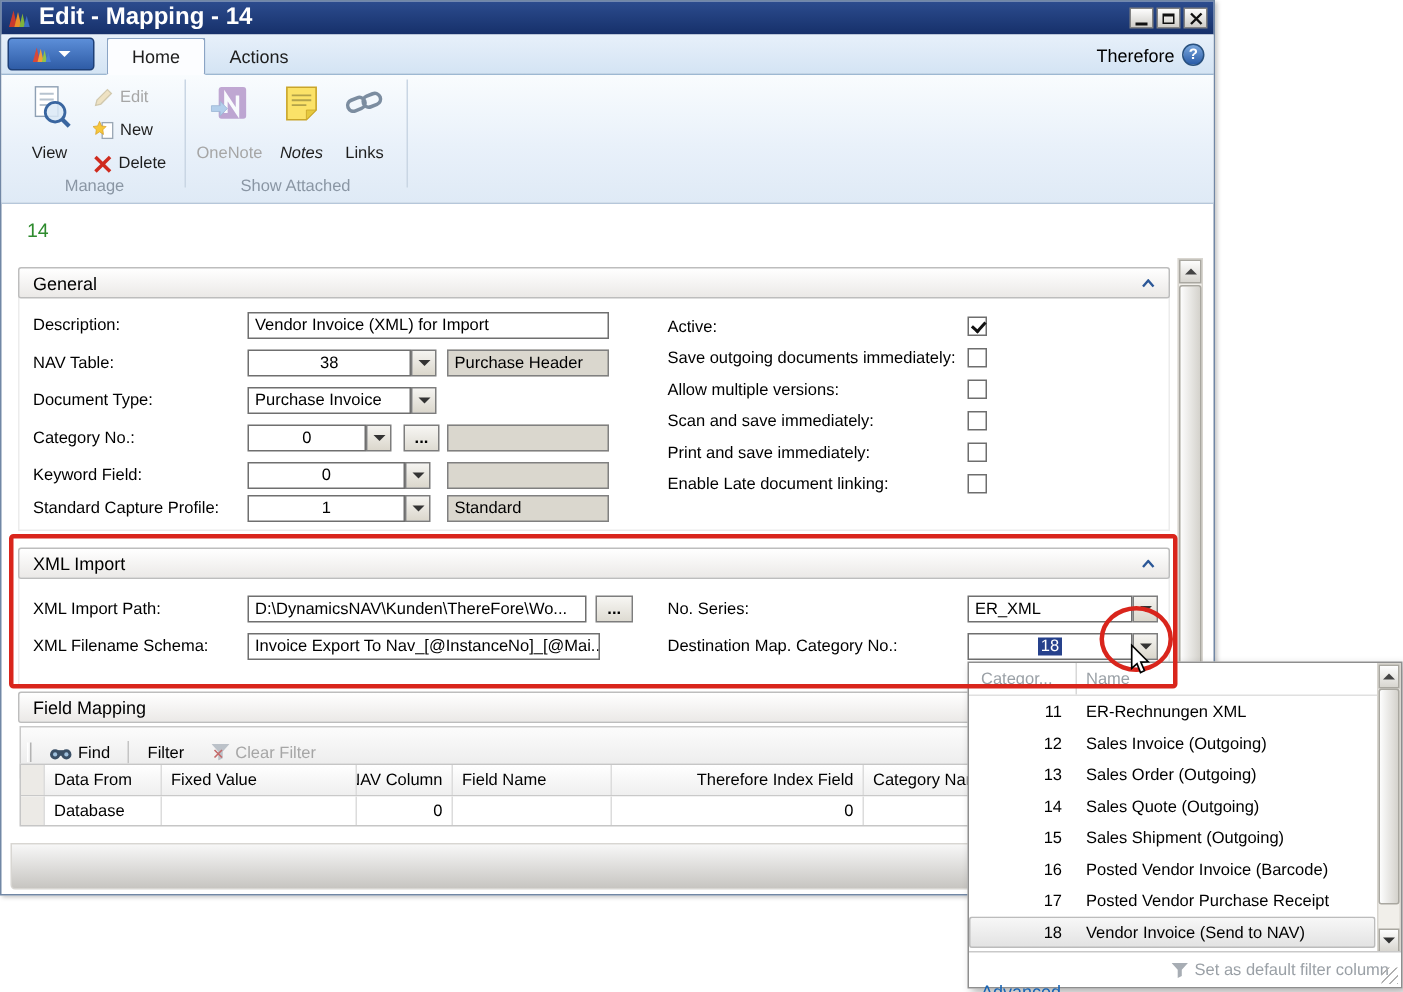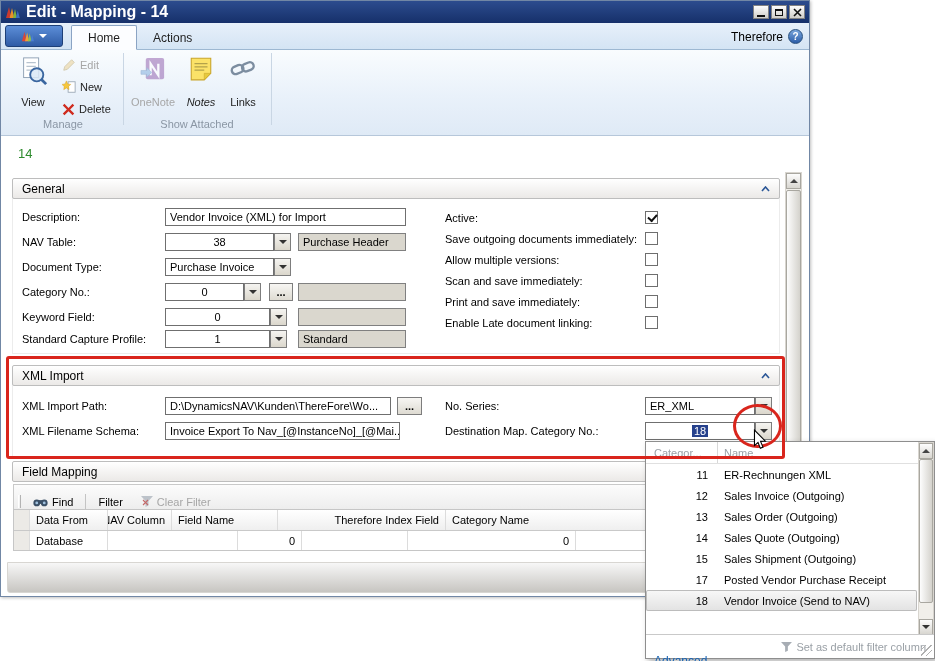--- a/index.html
+++ b/index.html
@@ -386,20 +386,21 @@
       <path d="M2 9 l5 -5 M7 9 l-5 -5" stroke="#c46a6a" stroke-width="1.1"></path>
     </svg>
     <span>Clear Filter</span>
   </span>
 </div>
 
 <div class="abs fm-table">
   <div class="fm-hrow">
     <span class="fm-ind"></span>
     <span class="fm-cell" style="width:78px;">Data From</span>
+    <span class="fm-cell" style="width:130px;">Fixed Value</span>
     <span class="fm-cell r" style="width:64px;">NAV Column</span>
     <span class="fm-cell" style="width:106px;">Field Name</span>
     <span class="fm-cell r" style="width:168px;">Therefore Index Field</span>
     <span class="fm-cell" style="width:204px;">Category Name</span>
   </div>
   <div class="fm-drow">
     <span class="fm-ind"></span>
     <span class="fm-cell" style="width:78px;">Database</span>
     <span class="fm-cell" style="width:130px;"></span>
     <span class="fm-cell r" style="width:64px;">0</span>
@@ -438,20 +439,24 @@
     <span class="dd-c1">13</span>
     <span class="dd-c2">Sales Order (Outgoing)</span>
   </div>
   <div class="dd-row">
     <span class="dd-c1">14</span>
     <span class="dd-c2">Sales Quote (Outgoing)</span>
   </div>
   <div class="dd-row">
     <span class="dd-c1">15</span>
     <span class="dd-c2">Sales Shipment (Outgoing)</span>
+  </div>
+  <div class="dd-row">
+    <span class="dd-c1">16</span>
+    <span class="dd-c2">Posted Vendor Invoice (Barcode)</span>
   </div>
   <div class="dd-row">
     <span class="dd-c1">17</span>
     <span class="dd-c2">Posted Vendor Purchase Receipt</span>
   </div>
   <div class="dd-row selected">
     <span class="dd-c1">18</span>
     <span class="dd-c2">Vendor Invoice (Send to NAV)</span>
   </div>
 

